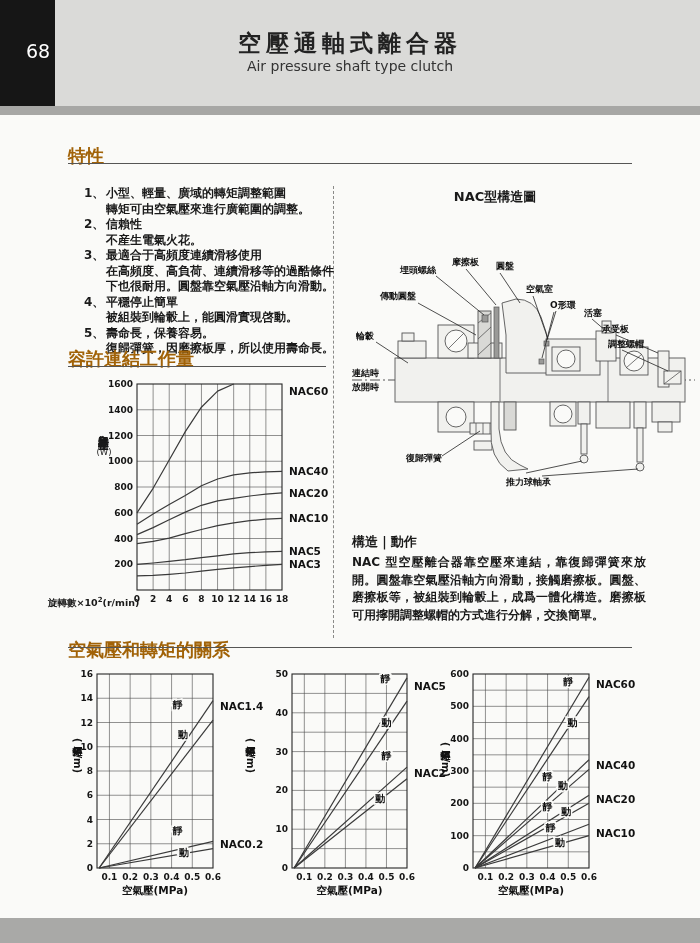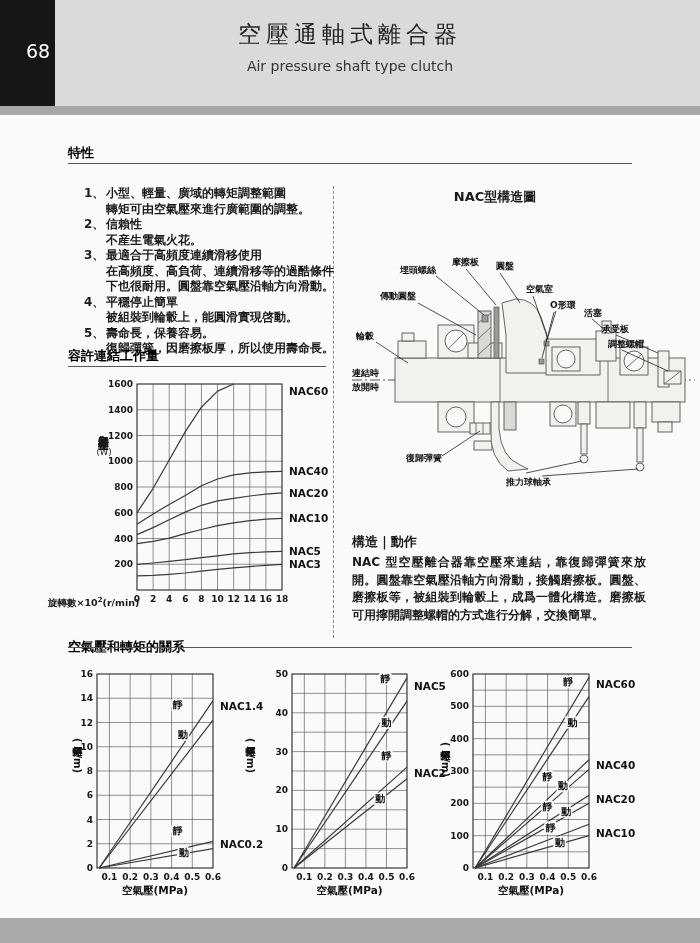--- a/index.html
+++ b/index.html
@@ -3,26 +3,26 @@
 <meta charset="utf-8">
 <style>
   html,body{margin:0;padding:0;background:#888;}
   #page{position:relative;width:700px;height:943px;margin:0 auto;background:#fafaf8;
         font-family:"DejaVu Sans",sans-serif;color:#1a1a1a;overflow:hidden;}
   
   .hdr-band{position:absolute;left:0;top:0;width:700px;height:106px;background:#dadad8;}
   .hdr-bar{position:absolute;left:0;top:106px;width:700px;height:9px;background:#a7a7a5;}
   .pg-box{position:absolute;left:0;top:0;width:55px;height:106px;background:#161616;}
   .pg-num{position:absolute;left:0;top:40px;width:76px;text-align:center;color:#fff;font-size:19px;}
-  .title-zh{position:absolute;left:0;top:19px;width:700px;text-align:center;font-size:23px;font-weight:normal;letter-spacing:5px;color:#222;}
+  .title-zh{position:absolute;left:0;top:28px;width:700px;text-align:center;font-size:23px;font-weight:bold;letter-spacing:5px;color:#222;}
   .title-en{position:absolute;left:0;top:58px;width:700px;text-align:center;font-size:14px;color:#333;}
   
   .ftr-bar{position:absolute;left:0;top:918px;width:700px;height:25px;background:#a9a9a7;}
   
-  .h1{position:absolute;font-size:13px;font-weight:bold;color:#000000;}
+  .h1{position:absolute;font-size:18px;font-weight:bold;color:#a16207;}
   .rule{position:absolute;height:0;border-top:1px solid #555;}
   .divider{position:absolute;left:333px;top:186px;height:452px;width:0;border-left:1px dashed #8a8a88;}
   
   .feats{position:absolute;left:84px;top:186px;width:260px;font-size:12px;font-weight:bold;line-height:15.5px;}
   .feat{display:flex;}
   .fnum{flex:0 0 22px;}
   .fbody{flex:1;}
   
   .cons-h{position:absolute;left:352px;top:533px;font-size:13px;font-weight:bold;}
   .cons-body{position:absolute;left:352px;top:554px;width:294px;font-size:12px;font-weight:bold;line-height:17.5px;text-align:justify;}

